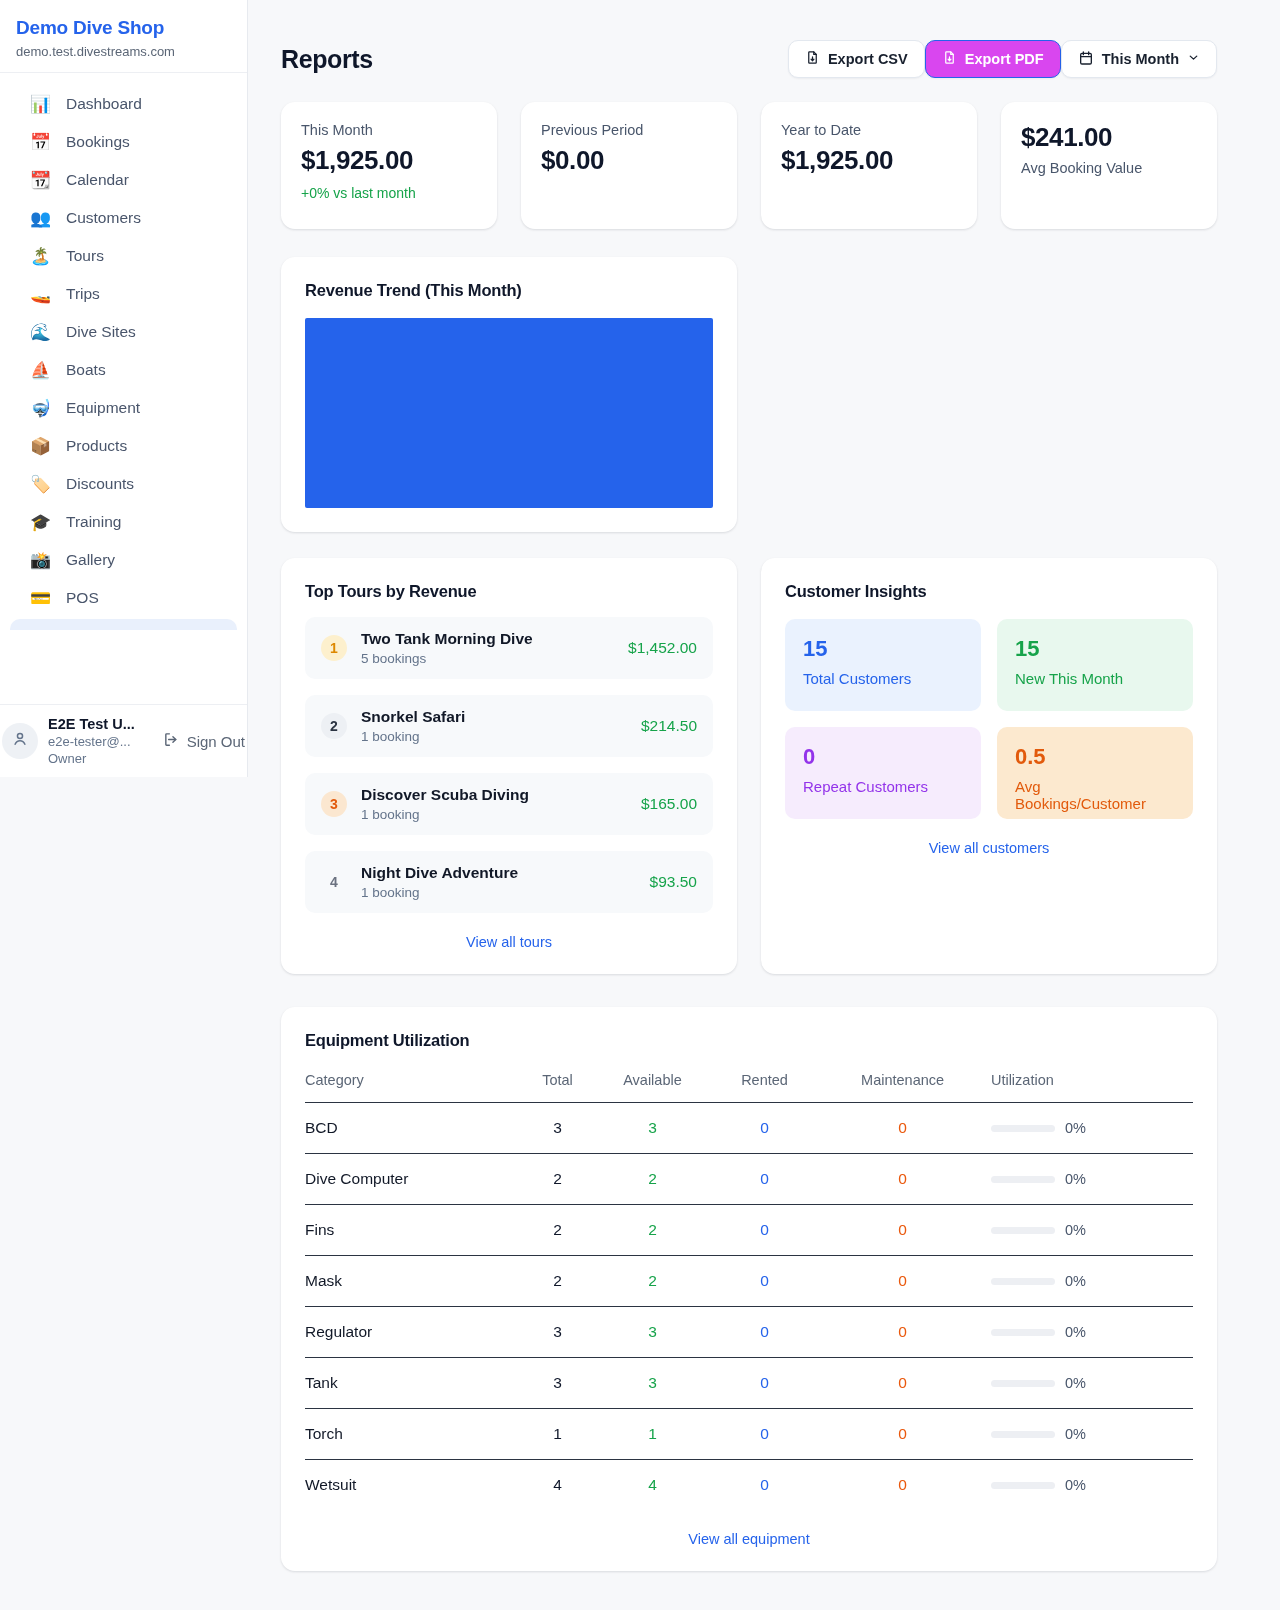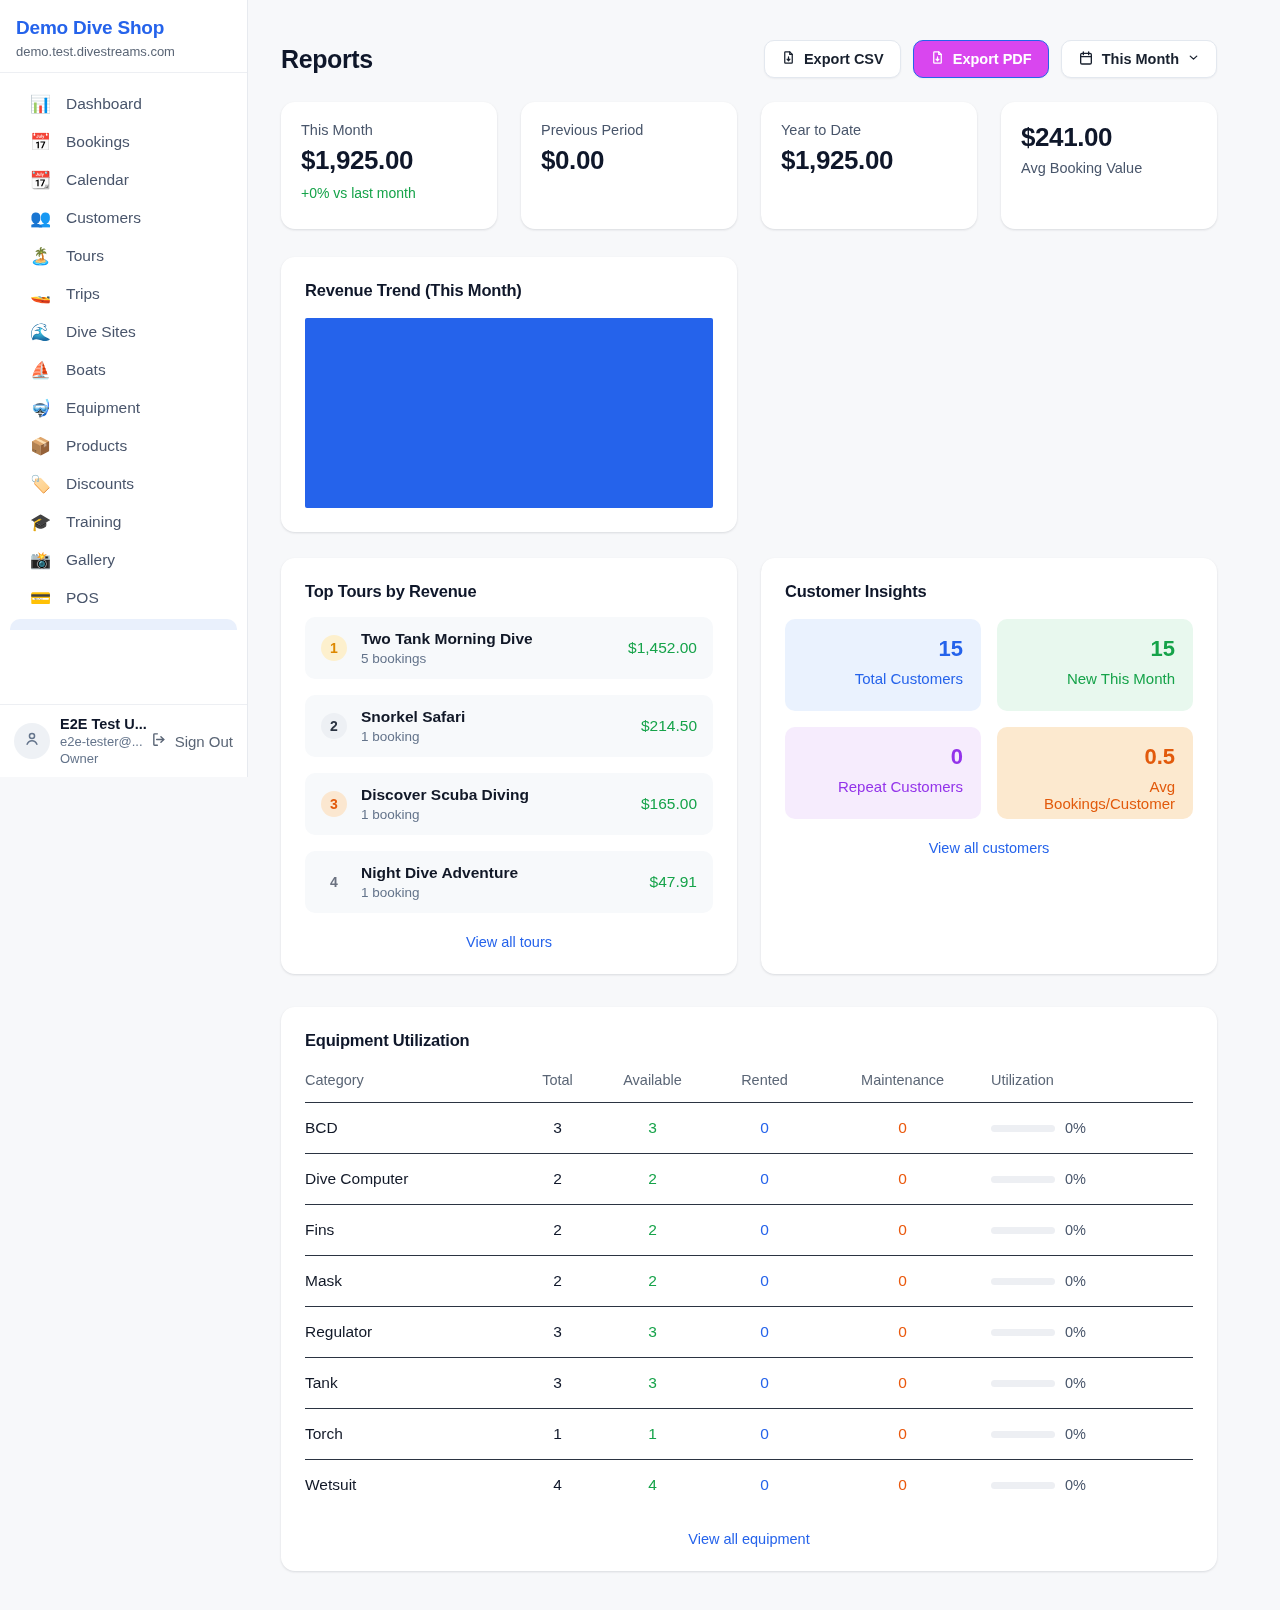--- a/index.html
+++ b/index.html
@@ -9,32 +9,32 @@
 
   
   .sidebar { position:absolute; left:0; top:0; width:248px; height:777px; background:#fff; border-right:1px solid #e7eaef; display:flex; flex-direction:column; }
   .brand { padding:17px 16px 13px 16px; border-bottom:1px solid #edeff3; }
   .brand-name { color:#2563eb; font-size:19px; font-weight:bold; letter-spacing:-0.2px; }
   .brand-domain { margin-top:5px; font-size:13px; color:#5b6676; }
   .nav { padding:12px 10px 0 10px; flex:0 0 auto; }
   .nav-item { display:flex; align-items:center; gap:14px; padding:10px 20px; border-radius:10px; color:#49556b; font-size:15.5px; cursor:pointer; }
   .nav-icon { width:22px; font-size:17px; line-height:1; text-align:center; flex:0 0 auto; }
   .nav-partial { height:11px; margin:2px 10px 0 10px; background:#e9f0fc; border-radius:10px 10px 0 0; }
-  .user { margin-top:auto; border-top:1px solid #edeff3; padding:11px 14px; display:flex; align-items:center; gap:10px; }
+  .user { margin-top:auto; border-top:1px solid #edeff3; padding:11px 2px; display:flex; align-items:center; gap:10px; }
   .avatar { width:36px; height:36px; border-radius:50%; background:#eef1f5; display:flex; align-items:center; justify-content:center; flex:0 0 auto; }
   .user-info { min-width:0; }
   .user-name { font-size:14.5px; font-weight:bold; color:#0f172a; white-space:nowrap; }
   .user-email, .user-role { font-size:13px; color:#64748b; margin-top:2px; white-space:nowrap; }
   .signout { margin-left:auto; display:flex; align-items:center; gap:7px; color:#5b6676; font-size:15px; cursor:pointer; white-space:nowrap; }
 
   
   .main { position:absolute; left:248px; top:10px; width:1032px; padding:30px 63px 40px 33px; }
   .page-header { display:flex; align-items:center; justify-content:space-between; }
   .page-title { font-size:25px; font-weight:800; letter-spacing:-0.4px; }
-  .header-actions { display:flex; gap:12px; }
+  .header-actions { display:flex; }
   .btn { height:38px; display:inline-flex; align-items:center; gap:8px; padding:0 16px; border-radius:10px; font-size:14.5px; font-weight:bold; cursor:pointer; background:#fff; border:1px solid #e3e8ef; box-shadow:0 1px 2px rgba(16,24,40,.05); color:#18202e; }
   .btn.primary { background:#d946ef; border-color:#2563eb; color:#fff; }
   .btn svg { flex:0 0 auto; }
 
   .stats { display:grid; grid-template-columns:repeat(4,1fr); gap:24px; margin-top:24px; }
   .card { background:#fff; border-radius:14px; box-shadow:0 1px 2px rgba(15,23,42,.05), 0 1px 3px rgba(15,23,42,.08); }
   .stat-card { padding:20px; height:127px; }
   .stat-label { font-size:14.5px; color:#49566b; }
   .stat-value { font-size:26px; font-weight:800; letter-spacing:-0.4px; margin-top:7px; }
   .stat-card.value-first .stat-value { margin-top:0; }
@@ -55,21 +55,21 @@
 
   .row2 { display:grid; grid-template-columns:1fr 1fr; gap:24px; margin-top:26px; }
   .tour-item { display:flex; align-items:center; gap:14px; background:#f7f9fb; border-radius:10px; padding:12px 16px; margin-top:16px; min-height:62px; }
   .rank-badge { width:26px; height:26px; border-radius:50%; display:flex; align-items:center; justify-content:center; font-size:14px; font-weight:bold; flex:0 0 auto; }
   .tour-name { font-size:15.5px; font-weight:bold; color:#111827; }
   .tour-sub { font-size:13.5px; color:#64748b; margin-top:3px; }
   .tour-amount { margin-left:auto; font-size:15.5px; font-weight:normal; color:#16a34a; }
   .view-link { display:block; text-align:center; color:#2563eb; font-size:14.5px; margin-top:21px; cursor:pointer; text-decoration:none; }
 
   .insights-grid { display:grid; grid-template-columns:1fr 1fr; gap:16px; margin-top:18px; }
-  .insight-tile { border-radius:10px; padding:17px 18px; height:92px;text-align:right; }
+  .insight-tile { border-radius:10px; padding:17px 18px; height:92px; }
   .insight-value { font-size:22px; font-weight:800; }
   .insight-label { font-size:15px; margin-top:8px; }
 
   .equipment-card { margin-top:33px; padding:24px; }
   table.equip { width:100%; border-collapse:collapse; margin-top:12px; }
   table.equip th { font-size:14.5px; color:#5b6676; font-weight:500; text-align:center; padding:10px 0 14px 0; border-bottom:1px solid #2b3442; }
   table.equip th:first-child, table.equip th:last-child { text-align:left; }
   table.equip td { font-size:15.5px; text-align:center; padding:16px 0; border-bottom:1px solid #2b3442; }
   table.equip tr:last-child td { border-bottom:none; }
   table.equip td:first-child { text-align:left; font-weight:500; color:#111827; }
@@ -275,21 +275,21 @@
                 <div class="tour-sub">1 booking</div>
               </div>
               <div class="tour-amount">$165.00</div>
             </div>
             <div class="tour-item">
               <div class="rank-badge" style="background: transparent; color: rgb(107, 114, 128);">4</div>
               <div>
                 <div class="tour-name">Night Dive Adventure</div>
                 <div class="tour-sub">1 booking</div>
               </div>
-              <div class="tour-amount">$47.91</div>
+              <div class="tour-amount">$93.50</div>
             </div>
           </div>
         <a class="view-link">View all tours</a>
       </section>
       <section class="card panel">
         <h2 class="panel-title">Customer Insights</h2>
         <div class="insights-grid" id="insights-grid">
             <div class="insight-tile" style="background: rgb(234, 242, 254);">
               <div class="insight-value" style="color: rgb(37, 99, 235);">15</div>
               <div class="insight-label" style="color: rgb(37, 99, 235);">Total Customers</div>

